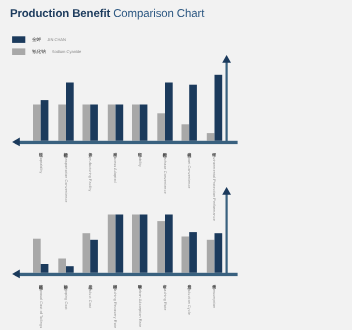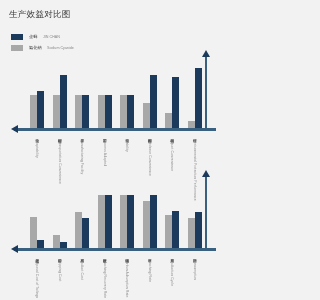--- a/index.html
+++ b/index.html
@@ -135,21 +135,23 @@
   }
   .lbl-en{
     font-size:3.4px;color:#8e8e8e;
     letter-spacing:0.1px;
   }
 </style>
 </head>
 <body>
 
 <div class="header">
-  <div class="subtitle">生产效益对比图</div>
+  <div class="title">
+    <span class="t-strong">Production Benefit</span><span class="t-light"> Comparison Chart</span>
+  </div>
 </div>
 
 <div class="legend">
   <div class="legend-row">
     <span class="swatch sw-navy"></span>
     <span class="lg-cn">金蝉</span>
     <span class="lg-en">JIN CHAN</span>
   </div>
   <div class="legend-row">
     <span class="swatch sw-gray"></span>

